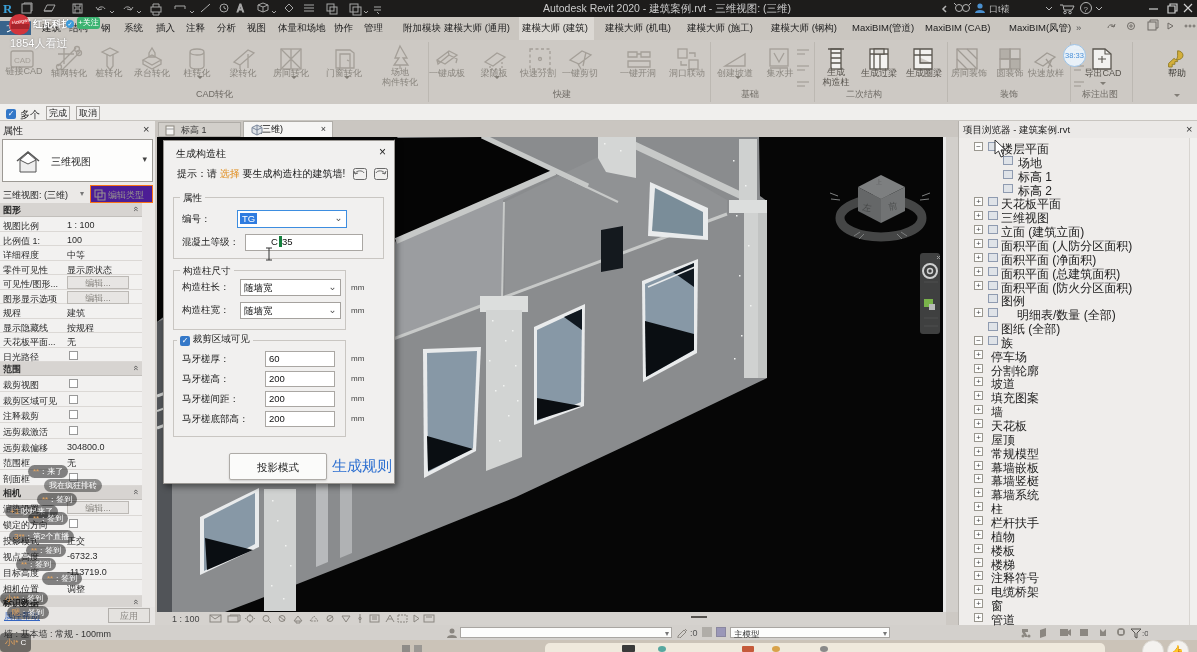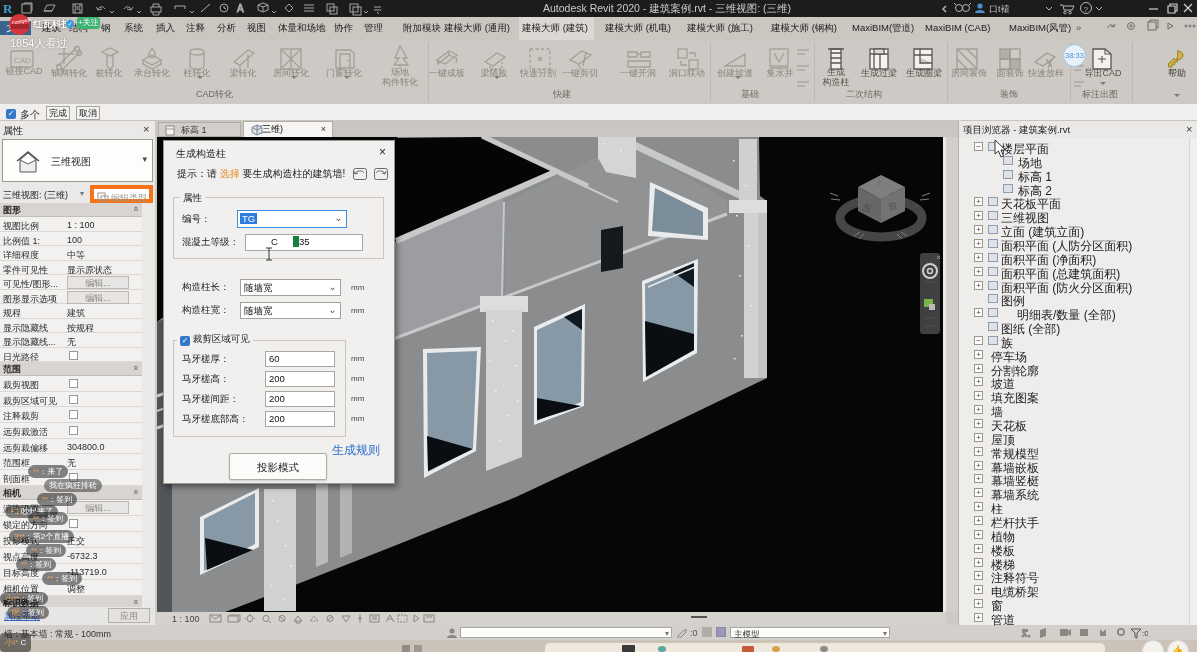--- a/index.html
+++ b/index.html
@@ -310,21 +310,21 @@
   <svg class="abs" style="left:8px;top:5px" width="34" height="32">
         <path d="M6 16L17 7l11 9" fill="none" stroke="#555" stroke-width="1.5"></path>
         <path d="M9 15v12h16V15" fill="#eee" stroke="#555"></path>
         <path d="M9 15l8-7 8 7-8 4z" fill="#fff" stroke="#555"></path>
       </svg>
   <span class="abs" style="left:48px;top:15px;font-size:10px">三维视图</span>
   <span class="abs" style="right:5px;top:14px;color:#444;font-size:9px">▾</span>
  </div>
  <div class="abs" style="left:3px;top:68px;font-size:9px">三维视图: (三维)</div>
  <div class="abs" style="left:80px;top:68px;color:#777;font-size:8px">▾</div>
- <div class="abs" style="left:90px;top:64px;width:63px;height:18px;background:#ffffff;border:4px solid #f97316">
+ <div class="abs" style="left:90px;top:64px;width:63px;height:18px;background:#4c1d95;border:1px solid #f97316">
   <svg class="abs" style="left:3px;top:3px" width="12" height="12">
         <rect x="1" y="1" width="7" height="7" fill="none" stroke="#9a968f"></rect>
         <rect x="4" y="4" width="7" height="7" fill="none" stroke="#9a968f"></rect>
       </svg>
   <span class="abs" style="left:17px;top:3px;color:#97938d;font-size:9px">编辑类型</span>
  </div>
  <div class="abs" style="left:0;top:82px;width:142px">
   <div class="psec">图形</div>
   <div class="prow" style="height:14.5px">
         <span class="k">视图比例</span>
@@ -352,21 +352,21 @@
       </div>
   <div class="prow" style="height:14.5px">
         <span class="k">规程</span>
         <span class="v">建筑</span>
       </div>
   <div class="prow" style="height:14.5px">
         <span class="k">显示隐藏线</span>
         <span class="v">按规程</span>
       </div>
   <div class="prow" style="height:14.5px">
-        <span class="k">显示隐藏线...</span>
+        <span class="k">天花板平面...</span>
         <span class="v">无</span>
       </div>
   <div class="prow" style="height:14.5px">
         <span class="k">日光路径</span>
         <span class="cb"></span>
       </div>
   <div class="psec">范围</div>
   <div class="prow" style="height:15.7px">
         <span class="k">裁剪视图</span>
         <span class="cb"></span>
@@ -743,21 +743,24 @@
  </svg>
  <div class="grp" style="left:9px;top:56px;width:211px;height:62px">
       <span>属性</span>
     </div>
  <div class="dlbl" style="left:18px;top:72px">编号：</div>
  <div class="cmb" style="left:73px;top:69px;width:110px;height:18px;border-color:#3d8de0">
       <span style="position:absolute;left:2px;top:2px;background:#2f7ce0;color:#fff;padding:0 2px">TG</span>
       <i>⌄</i>
     </div>
  <div class="dlbl" style="left:18px;top:95px">混凝土等级：</div>
- <div class="fld" style="left:81px;top:93px;width:118px;height:17px"><span style="margin-left:22px">C<span style="border-left:6px solid #15803d;margin-left:15px">35</span></span></div>
+ <div class="fld" style="left:81px;top:93px;width:118px;height:17px"><span style="margin-left:22px">C<span style="border-left:3px solid #15803d;margin-left:1px">35</span></span></div>
+ <div class="grp" style="left:9px;top:129px;width:173px;height:60px">
+      <span>构造柱尺寸</span>
+    </div>
  <div class="dlbl" style="left:18px;top:140px">构造柱长：</div>
  <div class="cmb" style="left:76px;top:138px;width:101px;height:17px">
       <span style="position:absolute;left:3px;top:2px">随墙宽</span>
       <i>⌄</i>
     </div>
  <div class="mm" style="left:187px;top:142px">mm</div>
  <div class="dlbl" style="left:18px;top:163px">构造柱宽：</div>
  <div class="cmb" style="left:76px;top:161px;width:101px;height:17px">
       <span style="position:absolute;left:3px;top:2px">随墙宽</span>
       <i>⌄</i>
@@ -773,21 +776,21 @@
  <div class="mm" style="left:187px;top:213px">mm</div>
  <div class="dlbl" style="left:18px;top:232px">马牙槎高：</div>
  <div class="fld" style="left:101px;top:230px;width:70px;height:16px">200</div>
  <div class="mm" style="left:187px;top:233px">mm</div>
  <div class="dlbl" style="left:18px;top:252px">马牙槎间距：</div>
  <div class="fld" style="left:101px;top:250px;width:70px;height:16px">200</div>
  <div class="mm" style="left:187px;top:253px">mm</div>
  <div class="dlbl" style="left:18px;top:272px">马牙槎底部高：</div>
  <div class="fld" style="left:101px;top:270px;width:70px;height:16px">200</div>
  <div class="mm" style="left:187px;top:273px">mm</div>
- <div class="abs" style="left:168px;top:301px;font-size:12px;color:#2d6fd0">生成规则</div>
+ <div class="abs" style="left:168px;top:316px;font-size:15px;color:#2d6fd0">生成规则</div>
  <div class="abs" style="left:65px;top:312px;width:98px;height:27px;background:#fbfbfa;border:1px solid #aeaba7;border-radius:2px;text-align:center;line-height:26px;font-size:10.5px;color:#222;box-shadow:0 1px 2px rgba(0,0,0,.15)">投影模式</div>
  <svg class="abs" style="left:100px;top:106px" width="10" height="14">
       <path d="M2 1h6 M5 1v12 M2 13h6" stroke="#333" fill="none"></path>
     </svg>
 </div>
 
 <div class="bubble" style="left:28px;top:465px"><b>**</b>：来了</div>
 <div class="bubble" style="left:44px;top:479px;background:rgba(60,60,60,.55)">我在疯狂排砖</div>
 <div class="bubble" style="left:37px;top:493px"><b>**</b>：签到</div>
 <div class="bubble" style="left:5px;top:505px"><b>+1</b> 吵起来了</div>

